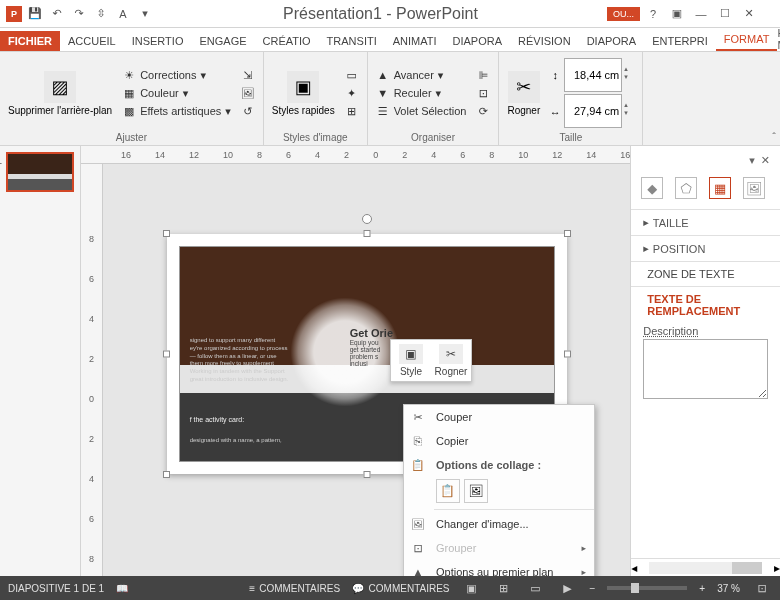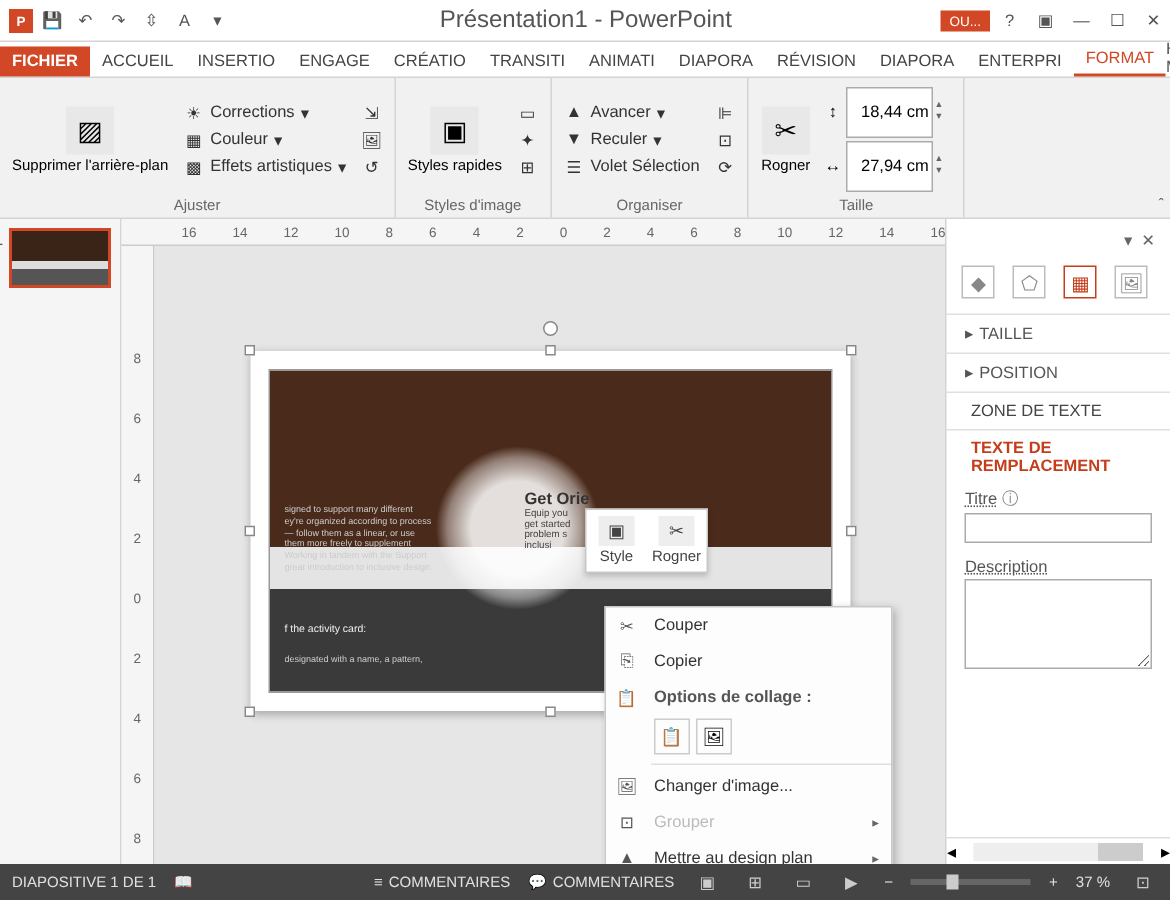--- a/index.html
+++ b/index.html
@@ -6,21 +6,21 @@
 body { width: 780px; height: 600px; background: #1a4d6e; overflow: hidden; }
 
 .window { width: 780px; height: 600px; background: #fff; display: flex; flex-direction: column; }
 
 
 .titlebar { height: 28px; background: #fff; display: flex; align-items: center; border-bottom: 1px solid #d4d4d4; }
 .titlebar-left { display: flex; align-items: center; gap: 4px; padding-left: 6px; }
 .app-icon { width: 16px; height: 16px; background: #d24726; color: #fff; font-size: 9px; font-weight: bold; display: flex; align-items: center; justify-content: center; }
 .qat-btn { width: 18px; height: 18px; display: flex; align-items: center; justify-content: center; font-size: 11px; color: #555; }
 .titlebar-center { flex: 1; text-align: center; font-size: 16px; color: #555; }
-.titlebar-right { display: flex; align-items: center; gap: 2px; padding-right: 0; }
+.titlebar-right { display: flex; align-items: center; gap: 2px; padding-right: 20px; }
 .titlebar-right .ctx-tab { background: #d24726; color: #fff; font-size: 9px; padding: 2px 6px; }
 .win-btn { width: 22px; height: 20px; display: flex; align-items: center; justify-content: center; font-size: 11px; color: #555; }
 
 
 .ribbon-tabs { height: 24px; background: #fff; display: flex; align-items: flex-end; border-bottom: 1px solid #d4d4d4; font-size: 11px; }
 .ribbon-tab { padding: 4px 8px; color: #444; cursor: pointer; white-space: nowrap; }
 .ribbon-tab.file { background: #d24726; color: #fff; font-weight: bold; }
 .ribbon-tab.active { color: #d24726; border-bottom: 2px solid #d24726; }
 .user-area { margin-left: auto; display: flex; align-items: center; gap: 4px; padding-right: 8px; font-size: 11px; color: #555; }
 
@@ -376,21 +376,21 @@
       <div class="cm-item">
           <span class="ic">🖼</span>
           <span>Changer d'image...</span>
         </div>
       <div class="cm-item cm-sub disabled">
           <span class="ic">⊡</span>
           <span>Grouper</span>
         </div>
       <div class="cm-item cm-sub">
           <span class="ic">▲</span>
-          <span>Mettre au design plan</span>
+          <span>Options au premier plan</span>
         </div>
 
     </div>
 
     <div class="format-pane">
       <div class="fp-header">
         <div class="fp-close">
             <span>▾</span>
             <span>✕</span>
           </div>
@@ -410,24 +410,20 @@
           <span>POSITION</span>
         </div>
       <div class="fp-section bold">
           <span></span>
           <span>ZONE DE TEXTE</span>
         </div>
       <div class="fp-section accent">
           <span></span>
           <span>TEXTE DE REMPLACEMENT</span>
         </div>
-      <div class="fp-field">
-        <label>Titre</label> <span style="color:#888">ⓘ</span>
-        <input class="fp-input" style="">
-      </div>
       <div class="fp-field">
         <label>Description</label>
         <textarea class="fp-textarea" style=""></textarea>
       </div>
       <div class="fp-scroll">
         <span>◂</span>
           <div class="track">
             <div class="thumb2"></div>
           </div>
           <span>▸</span>

